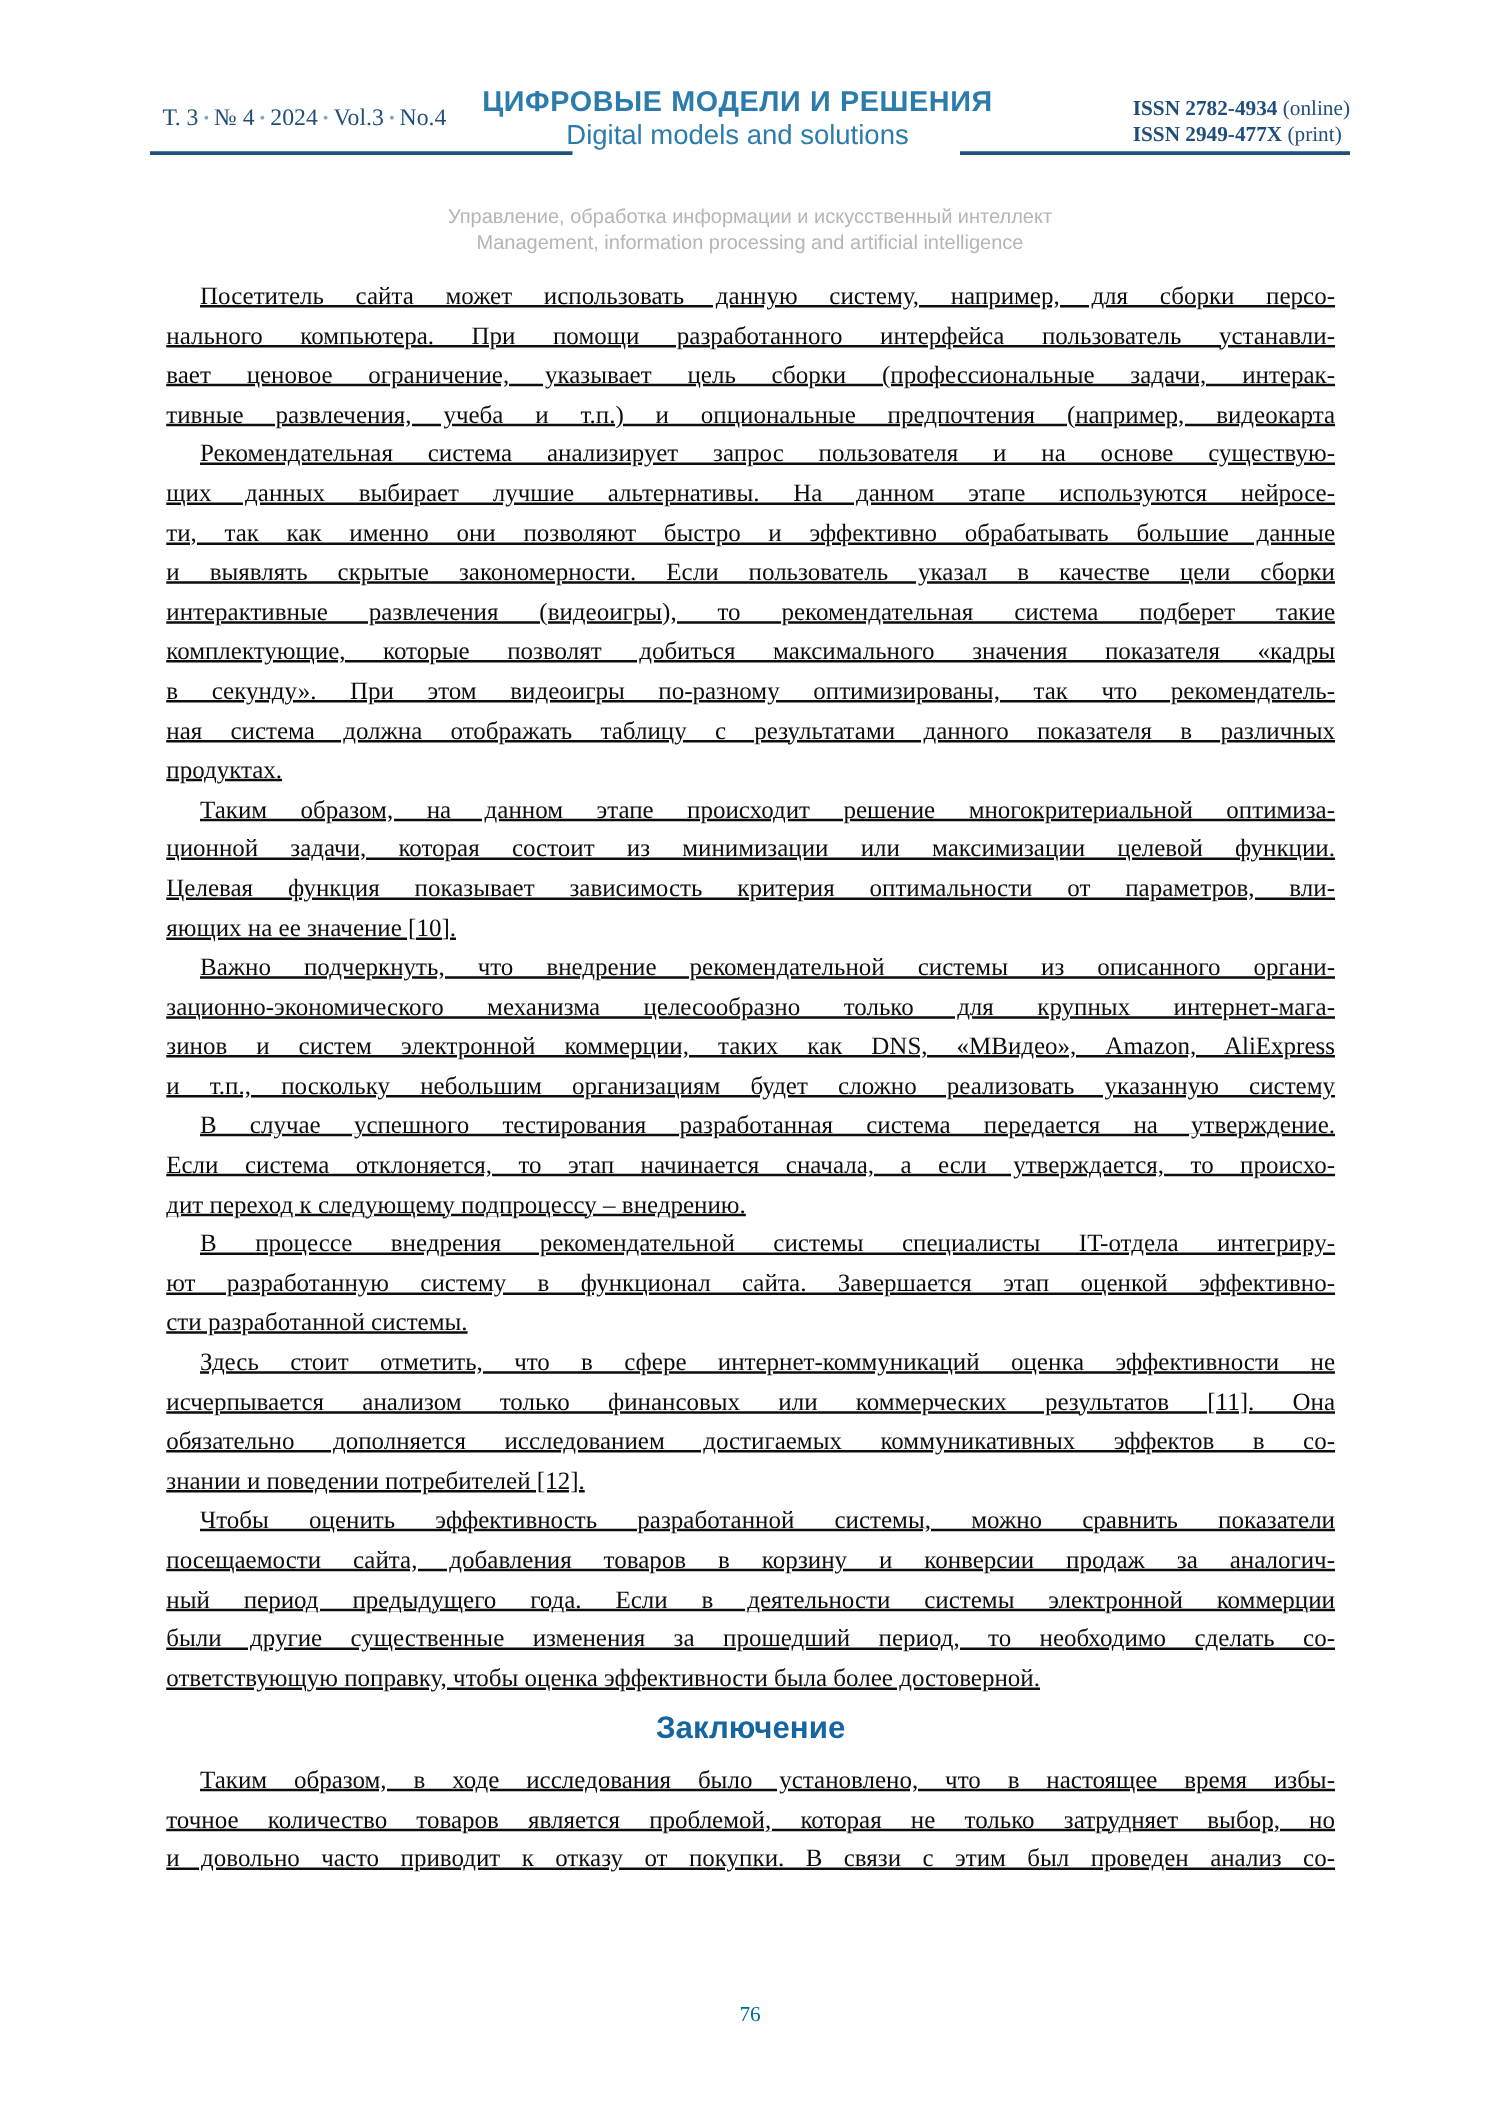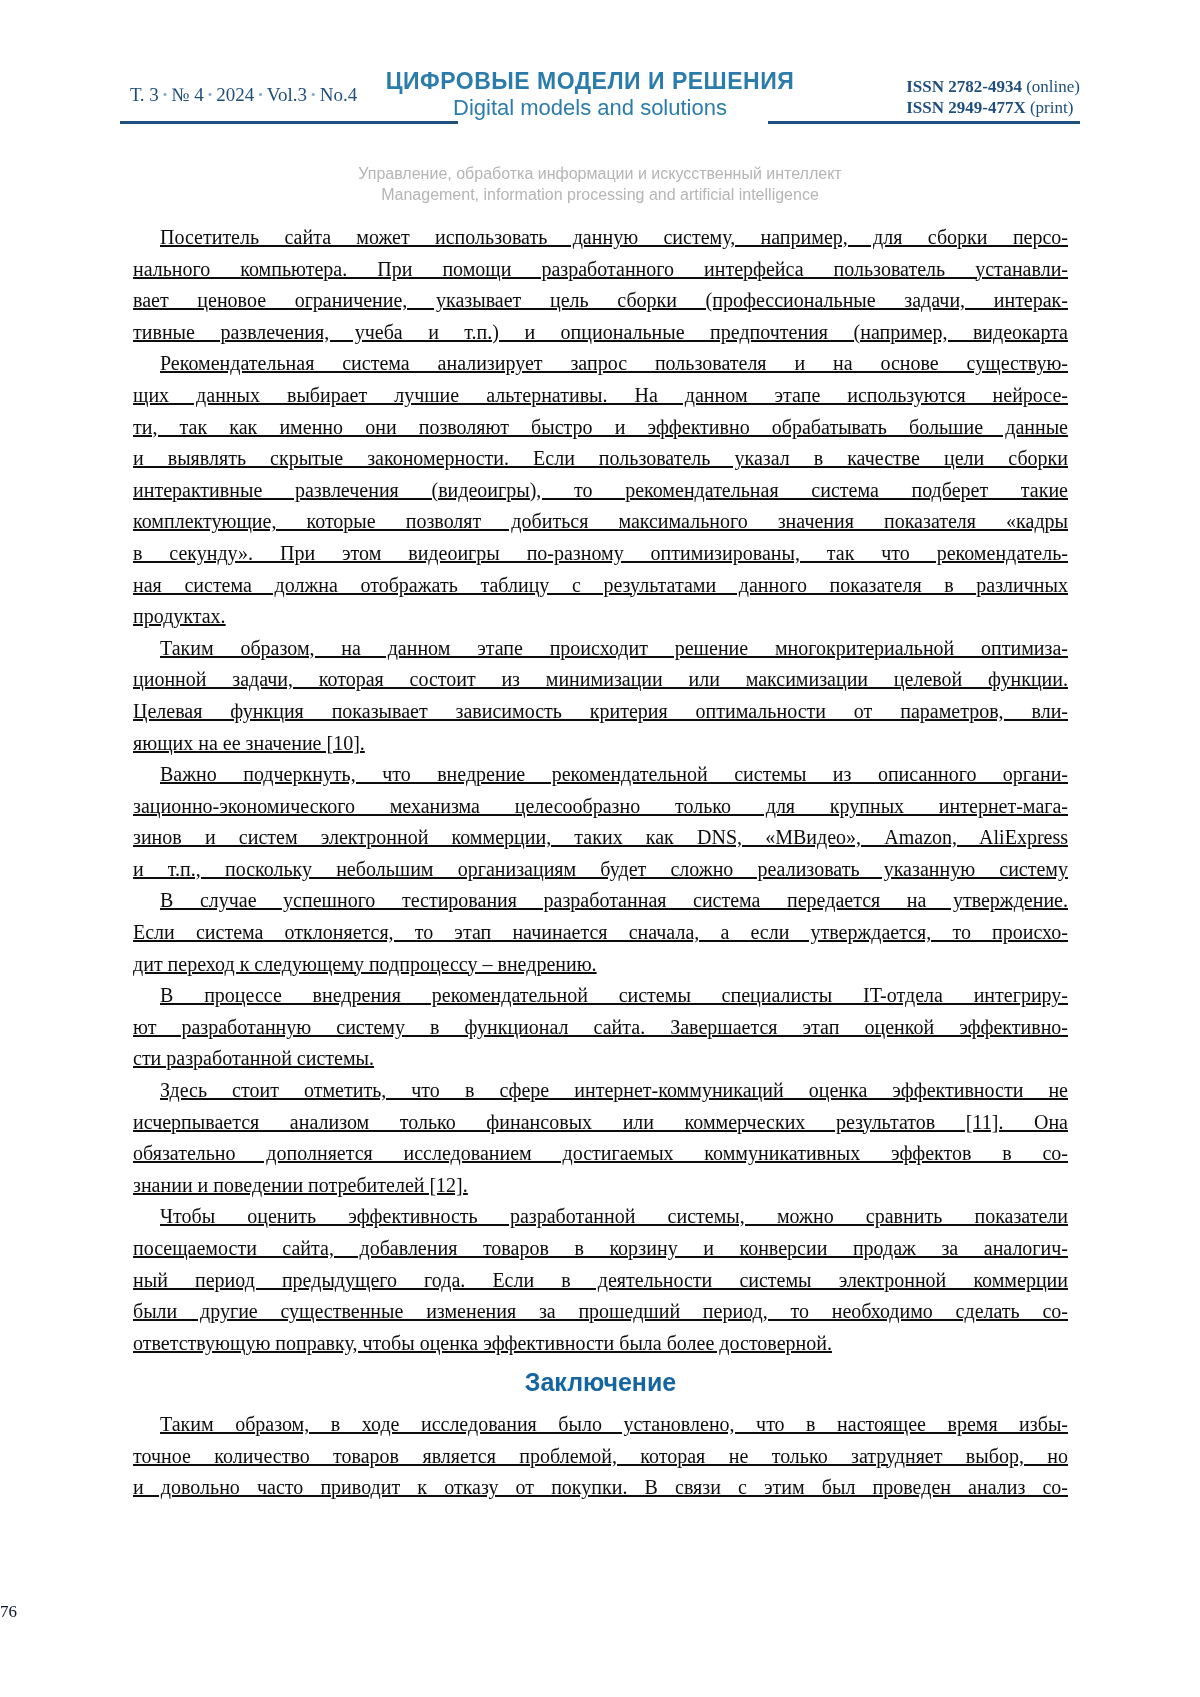--- a/index.html
+++ b/index.html
@@ -106,23 +106,24 @@
     font-size: 25px;
     color: #1565a0;
     margin-top: 8px;
     margin-bottom: 10px;
   }
 
   
   .page-number {
     position: absolute;
     left: 0; right: 0; top: 1602px;
+    text-align: center;
     font-family: "Liberation Serif", serif;
     font-size: 17px;
-    color: #0f172a;
+    color: #0369a1;
   }
 </style>
 </head>
 <body>
 
 <div id="page">
 
   <div class="issue-info" id="issue-info"><span>Т. 3</span><span class="sep">•</span><span>№ 4</span><span class="sep">•</span><span>2024</span><span class="sep">•</span><span>Vol.3</span><span class="sep">•</span><span>No.4</span></div>
 
   <div class="journal-title-ru">ЦИФРОВЫЕ МОДЕЛИ И РЕШЕНИЯ</div>

